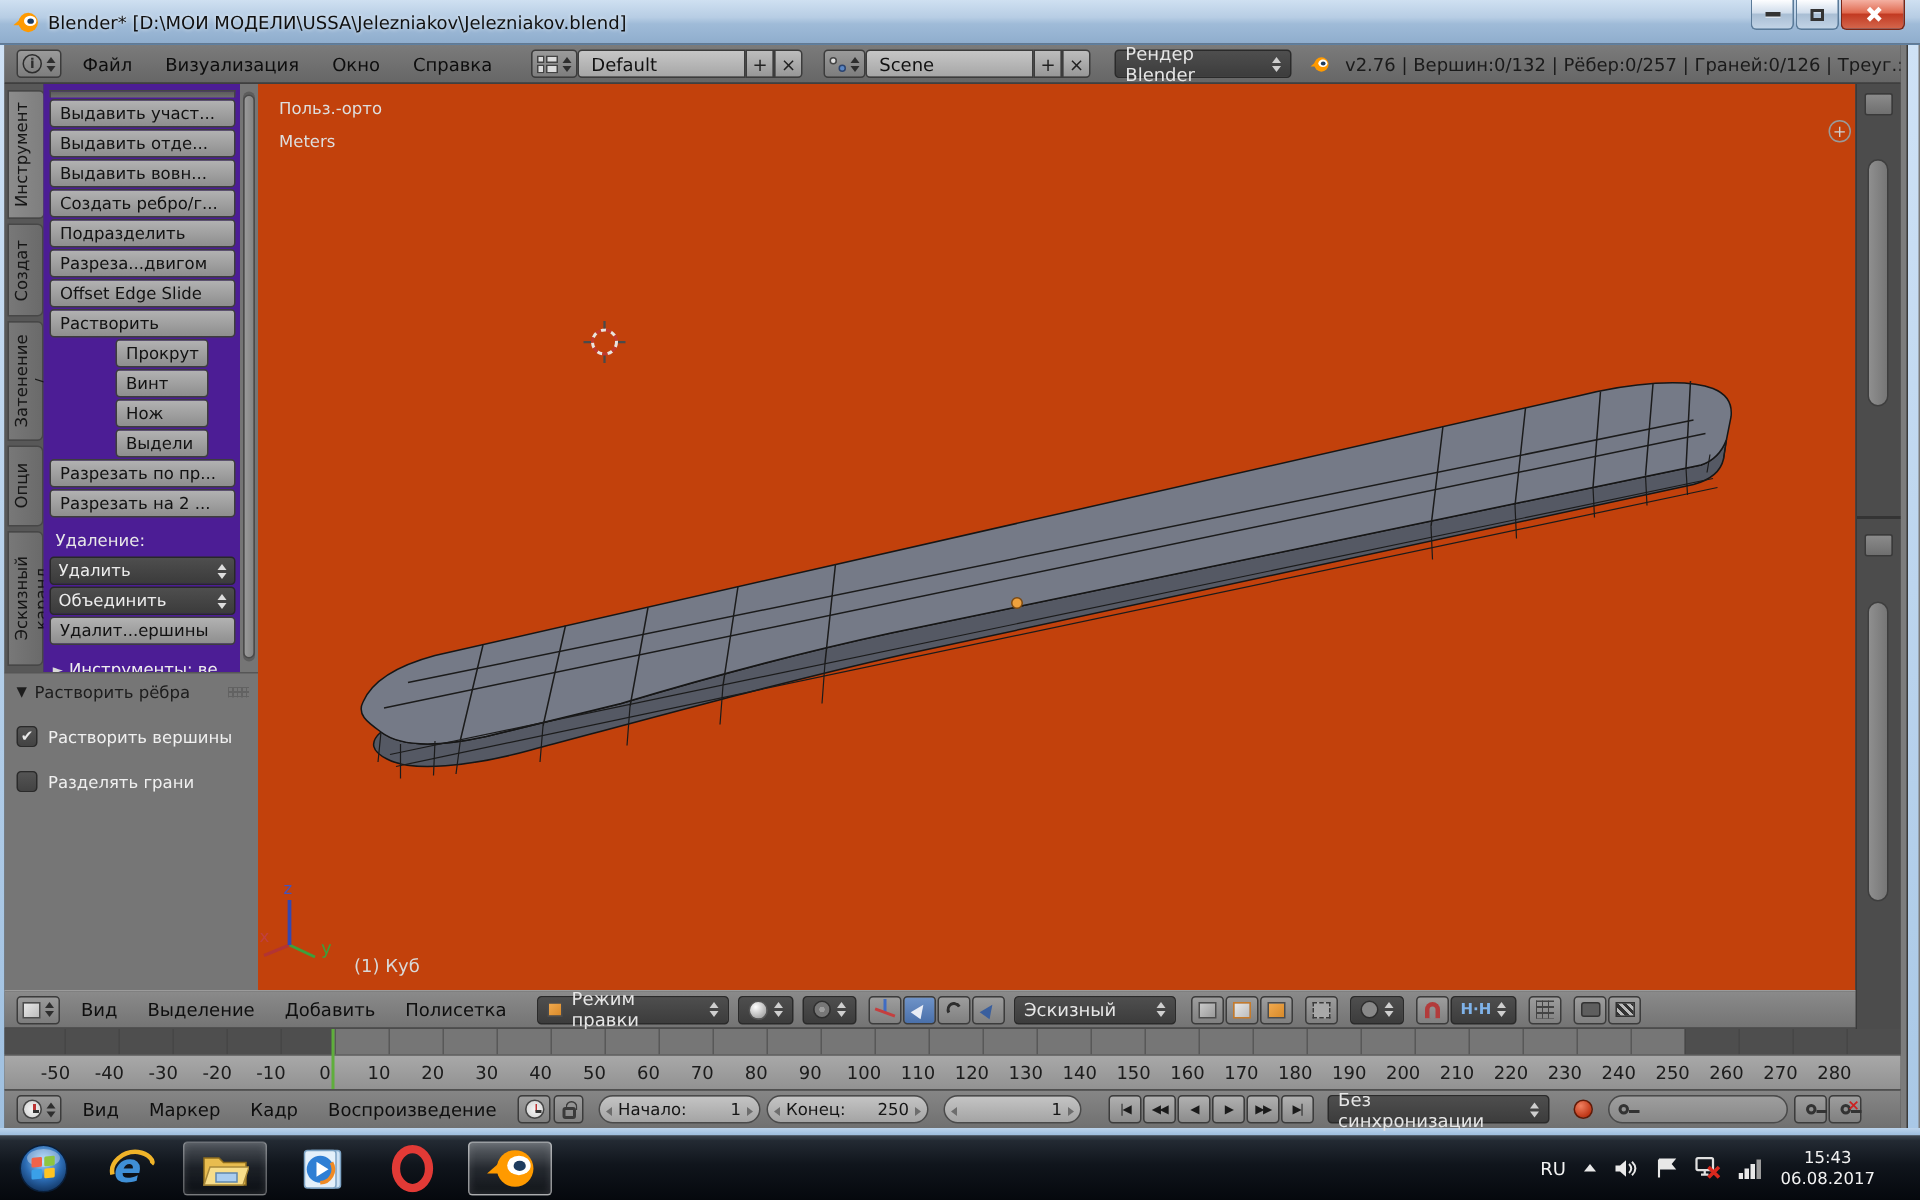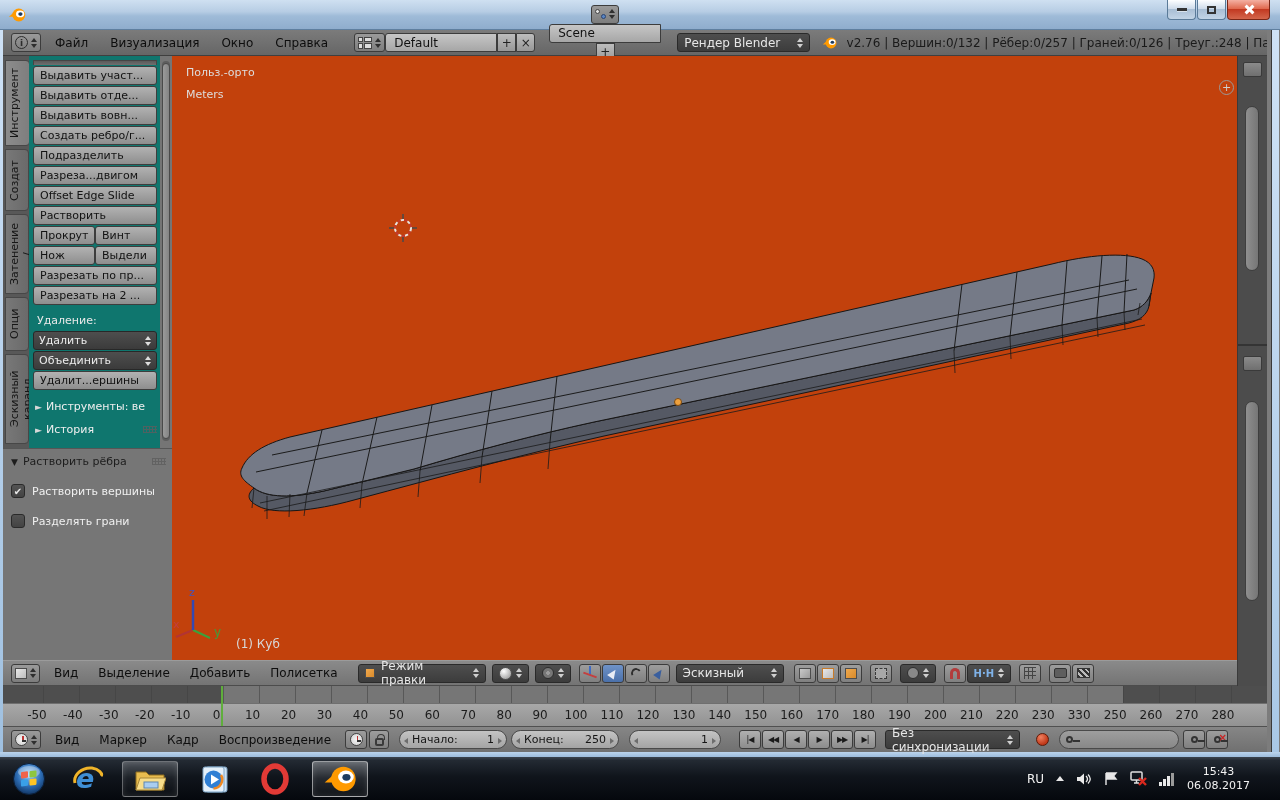--- a/index.html
+++ b/index.html
@@ -43,29 +43,29 @@
   .sqbtn.last { border-radius:0 3px 3px 0; }
   .ddark { height:19px; background:linear-gradient(#4e4e4e,#3c3c3c); border:1px solid #2a2a2a; border-radius:3px; color:#e6e6e6; display:flex; align-items:center; padding:0 6px; gap:6px; }
   .ddark .steppers i.up { border-bottom-color:#cfcfcf; } .ddark .steppers i.dn { border-top-color:#cfcfcf; }
   #stats { margin-left:10px; font-size:12px; color:#1a1a1a; white-space:nowrap; overflow:hidden; }
 
   
   #tabs-col { position:absolute; left:3px; top:56px; width:26px; height:392px; background:#585858; }
   .vtab { position:absolute; left:2px; width:24px; writing-mode:vertical-rl; transform:rotate(180deg); text-align:center;
     background:linear-gradient(90deg,#6a6a6a,#787878); border:1px solid #474747; border-radius:4px 0 0 4px; color:#161616; font-size:11px; padding:6px 2px; }
   .vtab.active { background:linear-gradient(90deg,#7e7e7e,#8c8c8c); left:2px; width:25px; }
-  #shelf { position:absolute; left:29px; top:56px; width:131px; height:392px; background:#0f766e; padding:4px 3px 0 4px; }
+  #shelf { position:absolute; left:29px; top:56px; width:131px; height:392px; background:#4c1d95; padding:4px 3px 0 4px; }
   #shelf-scroll { position:absolute; left:160px; top:56px; width:12px; height:392px; background:#757575; }
   #shelf-scroll .track { position:absolute; left:2px; top:5px; width:8px; height:380px; background:#5d5d5d; border-radius:4px; }
   #shelf-scroll .pill { position:absolute; left:2px; top:7px; width:8px; height:376px; background:linear-gradient(90deg,#9a9a9a,#848484); border-radius:4px; border:1px solid #4a4a4a; }
   #shelf .cut { height:5px; background:linear-gradient(#5a5a5a,#6f6f6f); border:1px solid #454545; border-bottom:none; border-radius:0; margin-bottom:1px; }
   .shelf-btns { display:flex; flex-wrap:wrap; }
   .sbtn { width:100%; height:19px; margin-bottom:1px; background:linear-gradient(#b2b2b2,#8e8e8e); border:1px solid #3d3d3d; border-radius:3px;
     font-size:11px; color:#121212; display:flex; align-items:center; padding:0 6px; white-space:nowrap; overflow:hidden; }
-  .sbtn.half { width:50%; }
+  .sbtn.half { width:50%;margin-left:44px; }
   .shelf-label { font-size:11px; color:#e8e8e8; margin:8px 2px 4px 4px; }
   .sdrop { width:100%; height:19px; margin-bottom:1px; background:linear-gradient(#4e4e4e,#3b3b3b); border:1px solid #282828; border-radius:3px;
     font-size:11px; color:#ececec; display:flex; align-items:center; justify-content:space-between; padding:0 5px; }
   .collapse { font-size:11px; color:#efefef; margin:10px 0 2px 2px; display:flex; align-items:center; gap:4px; white-space:nowrap; overflow:hidden;}
   .collapse .tri { color:#d8d8d8; font-size:9px; }
   .grip { width:14px; height:7px; margin-left:auto; background:repeating-linear-gradient(90deg,#5e5e5e 0 1px,transparent 1px 3px),repeating-linear-gradient(#5e5e5e 0 1px,transparent 1px 3px); opacity:.8;}
   #operator-region { position:absolute; left:3px; top:448px; width:169px; height:212px; background:#767676; border-top:1px solid #565656; padding:6px 6px 0 8px; }
   .op-title { font-size:11px; color:#1d1d1d; display:flex; align-items:center; gap:5px; }
   .checkrow { display:flex; align-items:center; gap:7px; margin-top:16px; }
   .checkbox { width:14px; height:14px; border-radius:3px; background:linear-gradient(#545454,#434343); border:1px solid #2a2a2a; color:#e8e8e8; font-size:10px; display:flex; align-items:center; justify-content:center; }
@@ -150,20 +150,21 @@
           <stop offset="55%" stop-color="#2c6cb4"></stop>
           <stop offset="100%" stop-color="#0d2c55"></stop>
       </radialGradient>
     </defs>
   </svg>
 
   <div id="titlebar">
     <svg width="18" height="18" viewBox="0 0 20 20" style="margin-left:8px">
         <use href="#blogo"></use>
       </svg>
+    <span class="ttext">Blender* [D:\МОИ МОДЕЛИ\USSA\Jelezniakov\Jelezniakov.blend]</span>
     <div class="winbtns">
       <div class="wbtn">
           <span class="bar"></span>
         </div>
       <div class="wbtn">
           <span class="box"></span>
         </div>
       <div class="wbtn close">
           <span class="xx"></span>
         </div>
@@ -198,21 +199,21 @@
           </span>
         <span class="steppers">
             <i class="up"></i>
             <i class="dn"></i>
           </span>
       </div>
       <div class="idfield" style="width:112px">Default</div>
       <div class="sqbtn">+</div>
       <div class="sqbtn last">×</div>
     </div>
-    <div style="display:flex; margin-left:14px; align-items:center;flex-direction:column;">
+    <div style="display:flex; margin-left:14px; align-items:center;">
       <div class="edsel" style="margin-left:0">
         <span style="display:flex;gap:1px">
           <span style="width:5px;height:5px;border-radius:50%;background:#e0e0e0;border:1px solid #444"></span>
           <span style="width:5px;height:5px;border-radius:50%;background:#5a86c4;border:1px solid #2c4470;margin-top:5px"></span>
         </span>
         <span class="steppers">
             <i class="up"></i>
             <i class="dn"></i>
           </span>
       </div>
@@ -530,21 +531,21 @@
         <span>140</span>
         <span>150</span>
         <span>160</span>
         <span>170</span>
         <span>180</span>
         <span>190</span>
         <span>200</span>
         <span>210</span>
         <span>220</span>
         <span>230</span>
-        <span>330</span>
+        <span>240</span>
         <span>250</span>
         <span>260</span>
         <span>270</span>
         <span>280</span>
       </div>
   </div>
   <div id="playhead"></div>
 
   <div id="tl-header">
     <div class="edsel">
@@ -579,21 +580,21 @@
       <span>1</span>
     </div>
     <div style="display:flex; margin-left:18px">
       <div class="pbtn">|◀</div>
       <div class="pbtn">◀◀</div>
       <div class="pbtn">◀</div>
       <div class="pbtn">▶</div>
       <div class="pbtn">▶▶</div>
       <div class="pbtn">▶|</div>
     </div>
-    <div class="ddark" style="margin-left:8px; width:135px; justify-content:space-between">
+    <div class="ddark" style="margin-left:8px; width:148px; justify-content:space-between">
       <span>Без синхронизации</span>
       <span class="steppers">
           <i class="up"></i>
           <i class="dn"></i>
         </span>
     </div>
     <div class="recdot" style="margin-left:16px"></div>
     <div class="keyfield" style="margin-left:10px">
       <span class="keyic"></span>
     </div>

